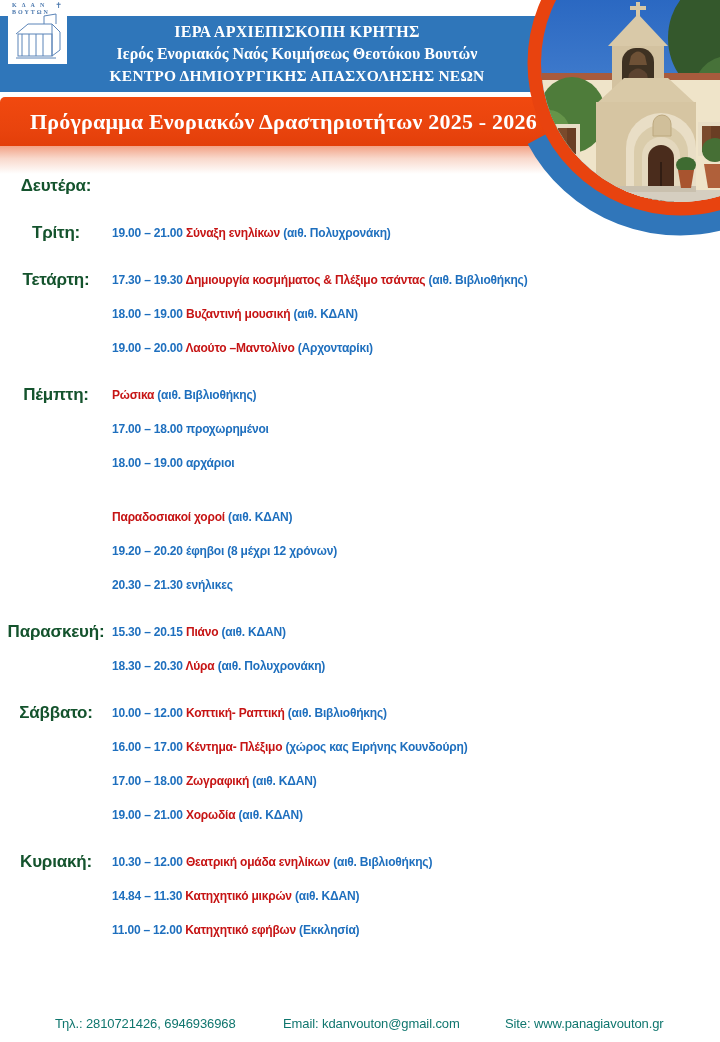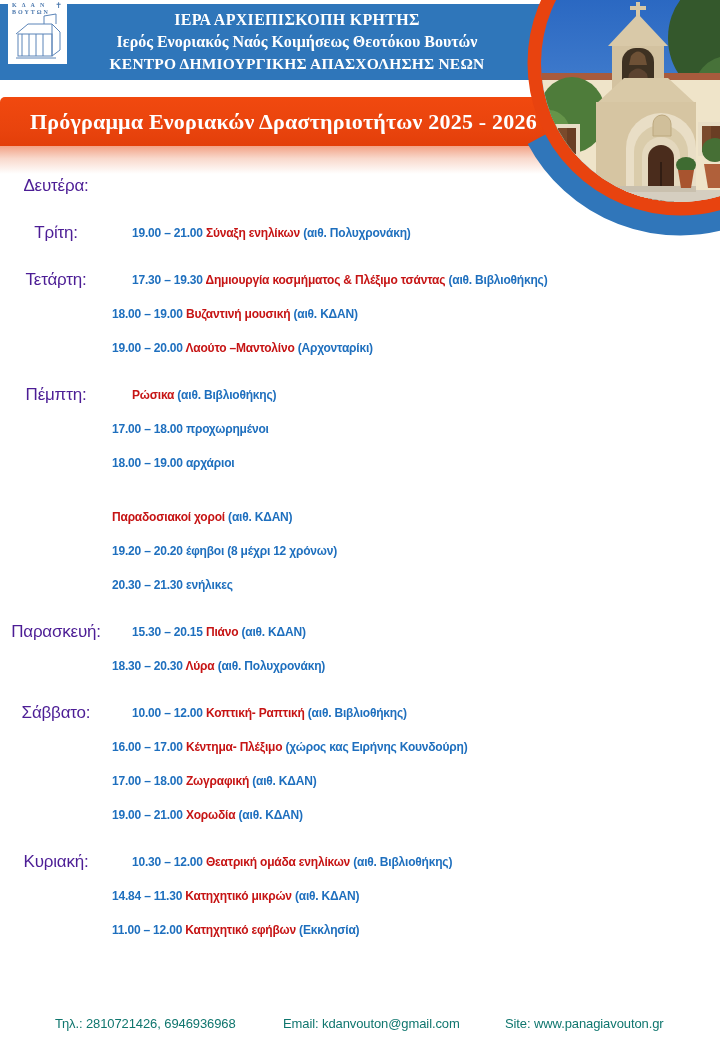--- a/index.html
+++ b/index.html
@@ -1,20 +1,20 @@
 <!DOCTYPE html>
 <html><head>
 <meta charset="utf-8">
 <style>
   html,body{margin:0;padding:0;}
   body{width:720px;height:1042px;position:relative;background:#fff;overflow:hidden;
        font-family:"Liberation Sans",sans-serif;}
 
   
-  .header-band{position:absolute;left:0;top:4px;width:720px;height:76px;background:#2F76BA;}
+  .header-band{position:absolute;left:0;top:16px;width:720px;height:76px;background:#2F76BA;}
   .logo-box{position:absolute;left:8px;top:0;width:59px;height:64px;background:#ffffff;}
   .logo-text{position:absolute;left:4px;top:2px;color:#4A77AD;font-size:6px;font-weight:bold;
              line-height:7px;letter-spacing:2px;font-family:"Liberation Serif",serif;}
   .logo-cross{position:absolute;right:5px;top:1px;color:#4A77AD;font-size:8px;}
   .header-text{position:absolute;left:58px;top:5px;width:478px;text-align:center;color:#fff;
                font-family:"Liberation Serif",serif;font-weight:bold;}
   .h-line1{font-size:16px;line-height:21px;letter-spacing:.3px;}
   .h-line2{font-size:16px;line-height:23px;}
   .h-line3{font-size:15.5px;line-height:21px;letter-spacing:.2px;}
 
@@ -25,23 +25,23 @@
                 font-size:22px;line-height:49px;padding-left:30px;letter-spacing:.2px;white-space:nowrap;}
   .fade-band{position:absolute;left:0;top:146px;width:720px;height:28px;
              background:linear-gradient(180deg,#F2A286 0%,#F9D9CC 45%,#FFFFFF 100%);}
 
   
   .decor{position:absolute;left:380px;top:0;width:340px;height:300px;}
 
   
   .schedule{position:absolute;left:0;top:169px;width:720px;}
   .row{display:flex;align-items:center;height:34px;}
-  .row.gap{margin-top:13px;gap:20px;}
+  .row.gap{margin-top:13px;}
   .row.gap-lg{margin-top:20px;}
-  .day{flex:none;width:112px;text-align:center;color:#4c1d95;font-weight:normal;font-size:17px;
+  .day{flex:none;width:112px;text-align:center;color:#14532d;font-weight:bold;font-size:17px;
        letter-spacing:-0.2px;}
   .content{font-weight:bold;font-size:12px;letter-spacing:-0.2px;white-space:nowrap;}
   .t-blue{color:#1E6FBE;}
   .t-red{color:#C61414;}
 
   
   .footer span{position:absolute;top:1016px;font-size:13px;color:#0f766e;letter-spacing:-0.1px;}
   #footer-phone{left:55px;}
   #footer-email{left:283px;}
   #footer-site{left:505px;}

